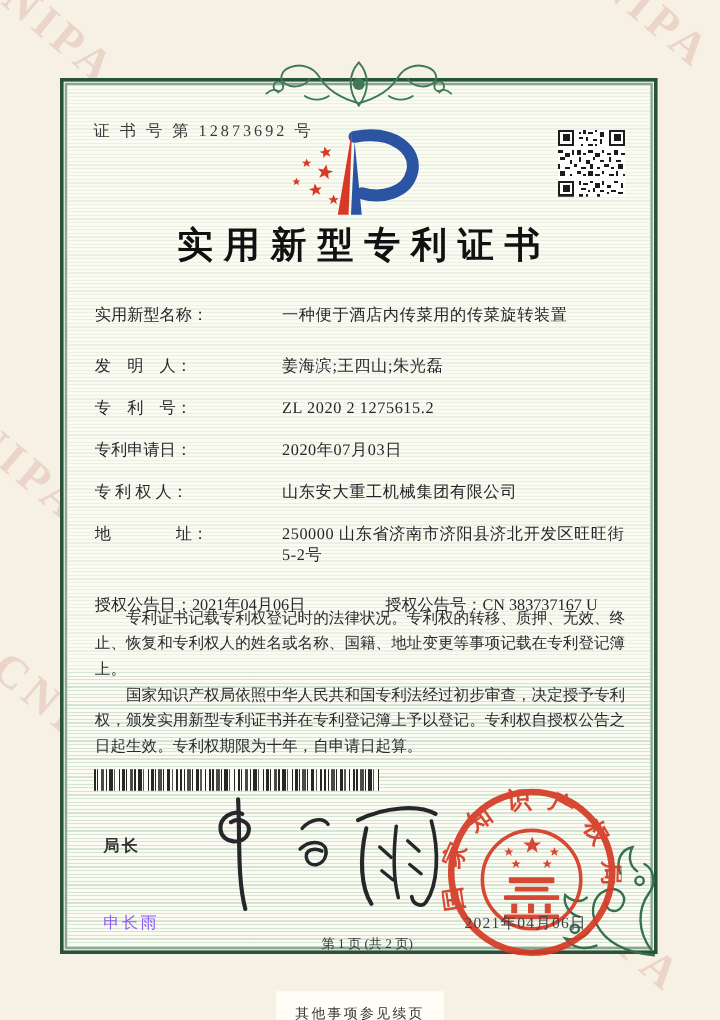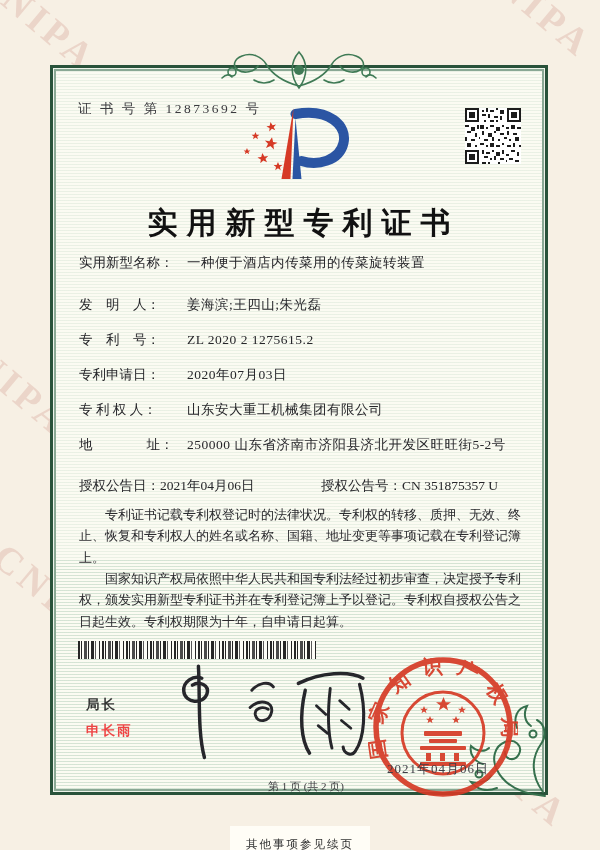--- a/index.html
+++ b/index.html
@@ -40,44 +40,44 @@
     background:repeating-linear-gradient(0deg, rgba(120,170,140,0.18) 0 1px, rgba(0,0,0,0) 1px 3px);
   }
   .crest-top { position:absolute; left:50%; top:-22px; transform:translateX(-50%); z-index:4; }
   .flourish-br { position:absolute; right:-8px; bottom:-12px; z-index:4; }
 
   .cert-no { position:absolute; left:25px; top:32px; font-size:13.5px; letter-spacing:2.5px; color:#3a3a3e; }
   .logo { position:absolute; left:50%; top:38px; transform:translateX(-52%); }
   .qr { position:absolute; right:24px; top:40px; width:56px; height:56px; }
   .title {
     position:absolute; left:0; right:0; top:116px; text-align:center;
-    font-size:30px; font-weight:bold; letter-spacing:9px; color:#111; text-indent:9px;margin-top:19px;
+    font-size:30px; font-weight:bold; letter-spacing:9px; color:#111; text-indent:9px;
   }
   .fields { position:absolute; left:26px; right:22px; top:186px; font-size:13.5px; }
-  .frow { display:flex; line-height:18px; margin-bottom:17px; }
+  .frow { display:flex; line-height:18px; margin-bottom:17px;gap:16px; }
   .frow.first { margin-bottom:24px; }
   .flabel { flex:0 0 108px; white-space:nowrap; }
-  .fvalue { flex:1; letter-spacing:0.5px; }
+  .fvalue { flex:1; letter-spacing:0.5px;margin-left:32px; }
   .grant-row { position:relative; display:block;margin-top:23px; }
   .grant-right { position:absolute; left:242px; top:0; white-space:nowrap; }
   .paras {
     position:absolute; left:26px; right:24px; top:436px;
     font-size:13px; line-height:1.64; text-align:justify; color:#2a2a2e;
   }
   .paras p { text-indent:2em; }
   .barcode {
     position:absolute; left:25px; top:573px; width:238px; height:18px;
     background:repeating-linear-gradient(90deg,
       #262626 0 2px,#fdfdf7 2px 3px,#262626 3px 4px,#fdfdf7 4px 6px,
       #4a4a4a 6px 9px,#fdfdf7 9px 10px,#262626 10px 11px,#fdfdf7 11px 13px,
       #262626 13px 16px,#fdfdf7 16px 17px,#585858 17px 18px,#fdfdf7 18px 21px,
       #262626 21px 22px,#fdfdf7 22px 24px);
   }
   .signer-title { position:absolute; left:33px; top:628px; font-size:13.5px; font-weight:bold; color:#333; letter-spacing:2px; }
-  .signer-name  { position:absolute; left:33px; top:654px; font-size:13.5px; font-weight:bold; color:#ef4444; letter-spacing:2px; }
+  .signer-name  { position:absolute; left:33px; top:692px; font-size:13.5px; font-weight:normal; color:#8b5cf6; letter-spacing:2px; }
   .signature { position:absolute; left:102px; top:593px; z-index:3; }
   .seal { position:absolute; left:315px; top:581px; width:150px; height:155px; z-index:5; opacity:0.92; }
   .seal-date {
     position:absolute; left:303px; top:692px; width:164px; z-index:6;
     font-size:13px; color:#3e3e46; text-align:center; letter-spacing:1px; white-space:nowrap;
   }
   .page-info { position:absolute; left:0; right:0; top:711px; text-align:center; font-size:11px; color:#3a3a3e; z-index:2;padding-left:14px; }
   .footer-note {
     position:absolute; left:50%; top:826px; transform:translateX(-50%); z-index:3;
     background:#fffdf6; padding:11px 16px; font-size:11.5px; color:#333; letter-spacing:2px; white-space:nowrap;
@@ -249,21 +249,21 @@
     </div>
     <div class="frow">
       <span class="flabel">地　　　　址：</span>
       <span class="fvalue">250000  山东省济南市济阳县济北开发区旺旺街5-2号</span>
     </div>
     <div class="frow grant-row">
       <span>
         <span>授权公告日：</span><span>2021年04月06日</span>
       </span>
       <span class="grant-right">
-        <span>授权公告号：</span><span>CN 351875357 U</span>
+        <span>授权公告号：</span><span>CN 383737167 U</span>
       </span>
     </div>
   </div>
 
   <div class="paras">
     <p>专利证书记载专利权登记时的法律状况。专利权的转移、质押、无效、终止、恢复和专利权人的姓名或名称、国籍、地址变更等事项记载在专利登记簿上。</p>
     <p>国家知识产权局依照中华人民共和国专利法经过初步审查，决定授予专利权，颁发实用新型专利证书并在专利登记簿上予以登记。专利权自授权公告之日起生效。专利权期限为十年，自申请日起算。</p>
   </div>
 
   <div class="barcode"></div>

